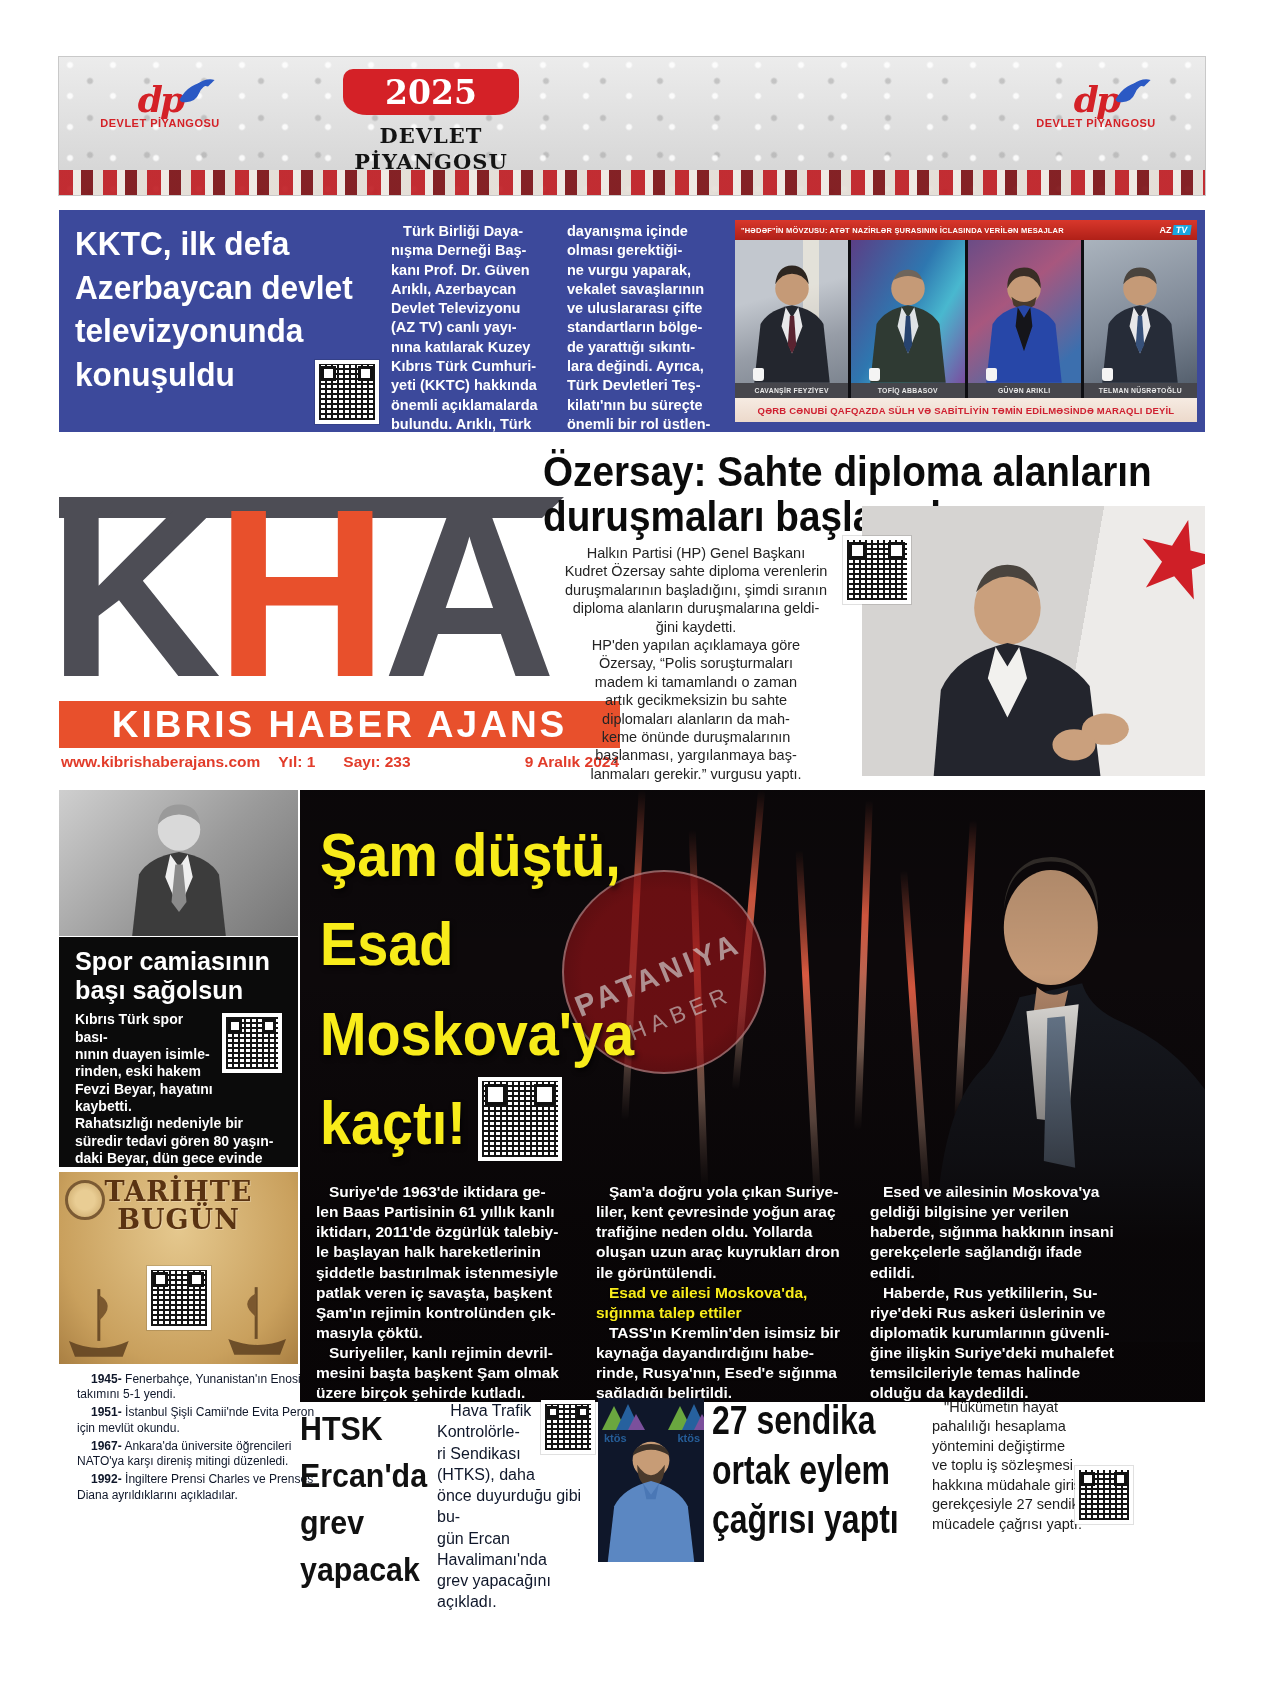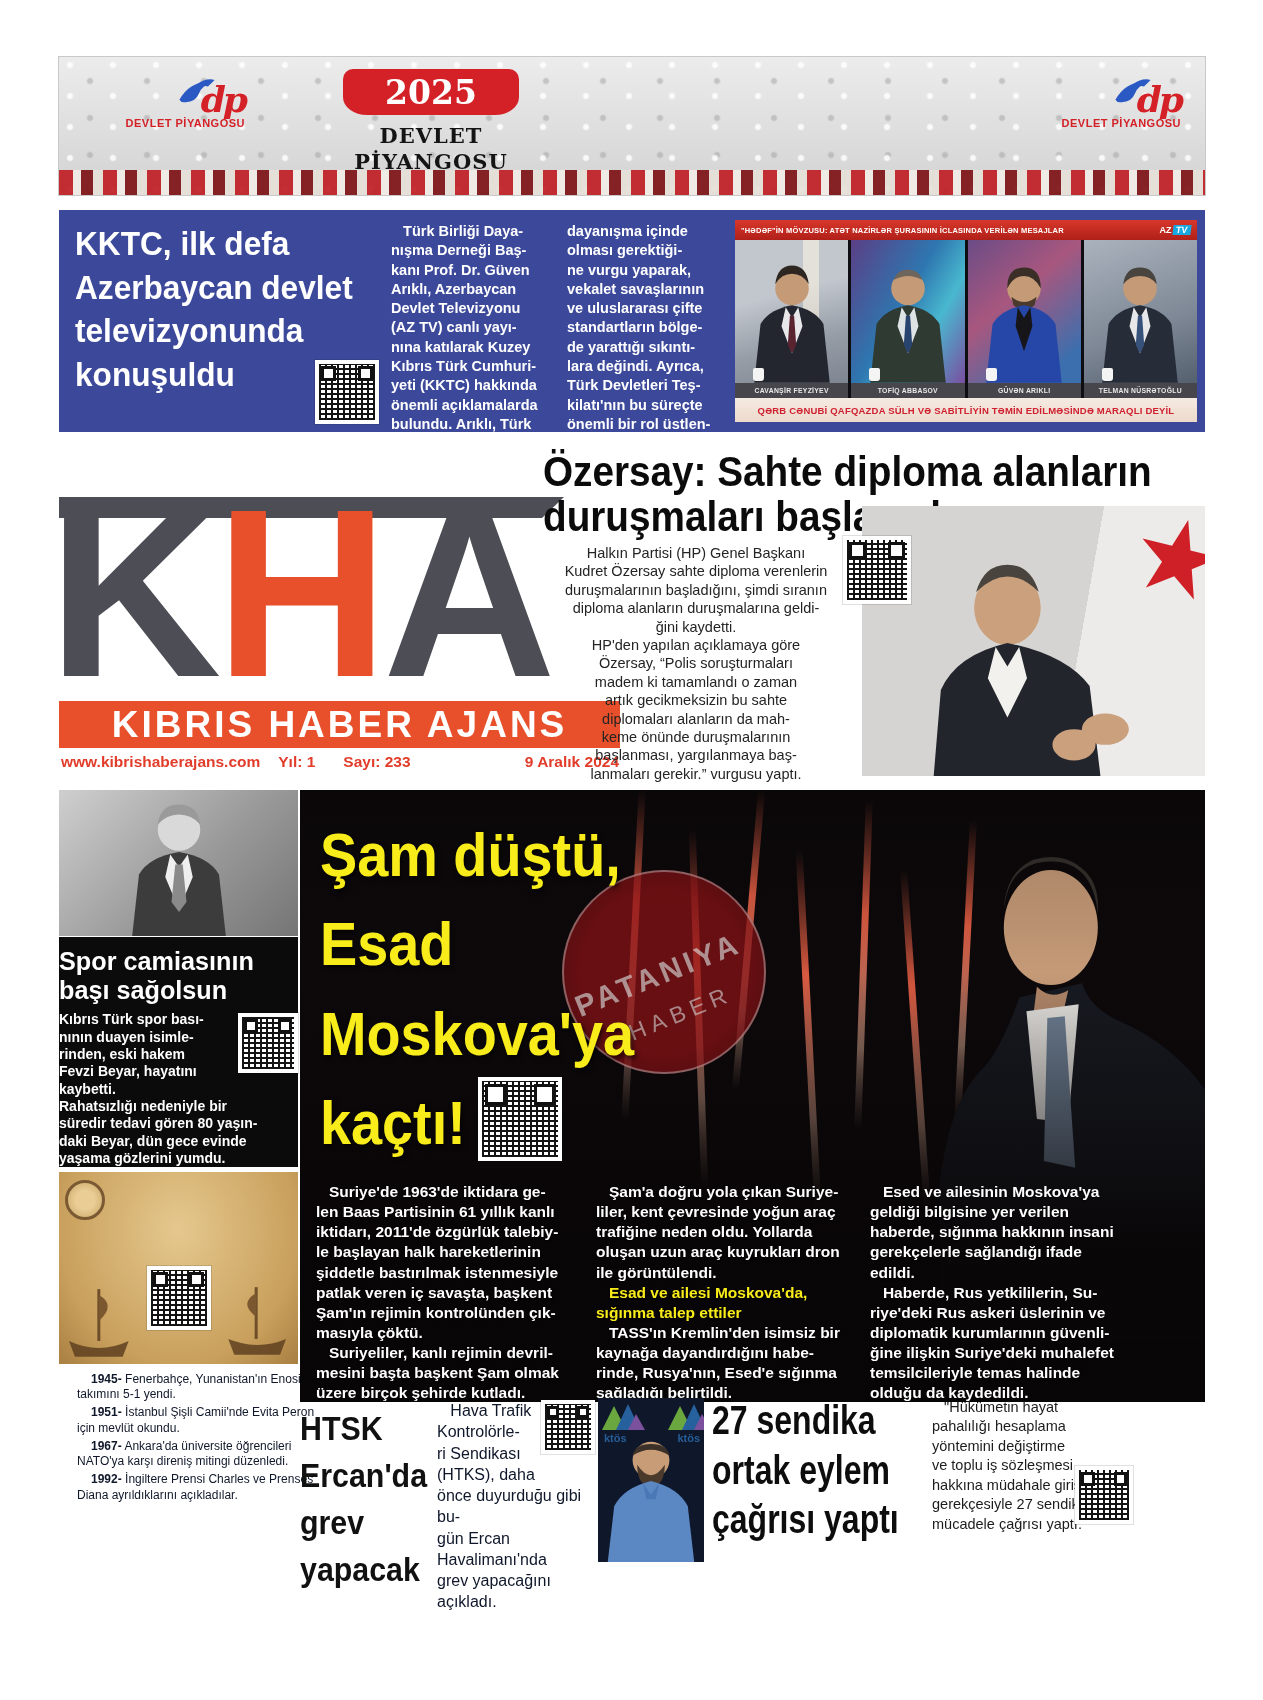--- a/index.html
+++ b/index.html
@@ -19,21 +19,21 @@
   .qr::after{right:4%;top:4%;}
 
   
   .banner{left:59px;top:57px;width:1146px;height:138px;
       background-image:radial-gradient(circle at 11px 8px,rgba(255,255,255,.85) 2px,transparent 4px),
                        radial-gradient(circle at 31px 24px,rgba(160,160,160,.5) 2px,transparent 4px),
                        linear-gradient(#ececec,#d2d2d2);
       background-size:43px 31px,57px 37px,100% 100%;outline:1px solid #c9c9c9;}
   .garland{position:absolute;left:0;bottom:0;width:100%;height:25px;opacity:.92;
       background:repeating-linear-gradient(90deg,#c01e24 0 14px,#f1ece6 14px 22px,#7d1216 22px 34px,#e6e0d8 34px 44px);}
-  .dp{position:absolute;top:26px;width:170px;text-align:right;}
+  .dp{position:absolute;top:26px;width:170px;text-align:center;}
   .dp-left{left:16px;} .dp-right{left:952px;}
   .dp-mark{font-family:"DejaVu Serif",serif;font-style:italic;font-weight:bold;color:#d42127;
       font-size:36px;line-height:.9;letter-spacing:-3px;}
   .dp-label{color:#d42127;font-weight:bold;font-size:11px;letter-spacing:.5px;margin-top:2px;}
   .dove{position:absolute;right:26px;top:-8px;width:44px;height:34px;}
   .ribbon-wrap{position:absolute;left:272px;top:12px;width:200px;text-align:center;}
   .ribbon{position:relative;width:176px;height:46px;margin:0 auto;background:#d42127;color:#fff;
       font-family:"DejaVu Serif",serif;font-weight:bold;font-size:33px;
       display:flex;align-items:center;justify-content:center;
       border-radius:10px 10px 24px 24px/10px 10px 18px 18px;}
@@ -106,21 +106,21 @@
   .oz-person{position:absolute;left:24px;bottom:-8px;height:235px;}
   .oz-qr{left:843px;top:536px;width:68px;height:68px;z-index:3;}
   .oz-body{left:545px;top:544px;width:302px;font-size:14.5px;line-height:1.27;color:#242424;
       text-align:center;}
 
   
   .obit-photo{left:59px;top:790px;width:239px;height:146px;overflow:hidden;
       background:linear-gradient(135deg,#cfcfcf,#9a9a9a 55%,#757575);}
   .obit-person{position:absolute;left:50%;bottom:-6px;transform:translateX(-50%);height:150px;}
   .obit{left:59px;top:937px;width:239px;height:230px;background:#0b0b0b;box-sizing:border-box;
-      padding:10px 0;color:#fff;}
+      padding:10px 16px;color:#fff;}
   .obit-h{font-size:26px;font-weight:bold;line-height:1.1;margin-bottom:7px;
       transform:scaleX(.97);transform-origin:left top;}
   .obit-qr{float:right;width:60px;height:60px;margin:2px 0 4px 6px;}
   .obit-p{font-weight:bold;font-size:14px;line-height:1.24;}
 
   
   .hist-box{left:59px;top:1172px;width:239px;height:192px;overflow:hidden;
       background:radial-gradient(ellipse at 50% 30%,#e5c88e,#c9a05d 70%,#a97f42);}
   .compass{position:absolute;left:6px;top:8px;width:40px;height:40px;border:3px solid #7b5a33;
       border-radius:50%;background:radial-gradient(circle,#e9cd94 40%,#c7a263);box-sizing:border-box;}
@@ -361,20 +361,24 @@
   <div class="abs hist-box">
     <div class="compass"></div>
     <svg class="ships" viewBox="0 0 240 80">
       <path d="M10 60 q30 14 60 0 l-6 16 l-48 0z" fill="#5f4120"></path>
       <line x1="40" y1="8" x2="40" y2="60" stroke="#5f4120" stroke-width="3"></line>
       <path d="M40 14 q18 10 0 26z" fill="#6d4b26"></path>
       <path d="M170 58 q30 12 58 0 l-6 16 l-46 0z" fill="#5f4120"></path>
       <line x1="198" y1="6" x2="198" y2="58" stroke="#5f4120" stroke-width="3"></line>
       <path d="M198 12 q-18 10 0 24z" fill="#6d4b26"></path>
     </svg>
+    <div class="hist-title">
+      <div>TARİHTE</div>
+      <div>BUGÜN</div>
+    </div>
     <div class="qr hist-qr"></div>
   </div>
   <div class="abs hist-list">
     <div class="hist-item"><b>1945-</b> <span>Fenerbahçe, Yunanistan'ın Enosis takımını 5-1 yendi.</span></div>
     <div class="hist-item"><b>1951-</b> <span>İstanbul Şişli Camii'nde Evita Peron için mevlüt okundu.</span></div>
     <div class="hist-item"><b>1967-</b> <span>Ankara'da üniversite öğrencileri NATO'ya karşı direniş mitingi düzenledi.</span></div>
     <div class="hist-item"><b>1992-</b> <span>İngiltere Prensi Charles ve Prenses Diana ayrıldıklarını açıkladılar.</span></div>
   </div>
 
   <div class="abs sy">

